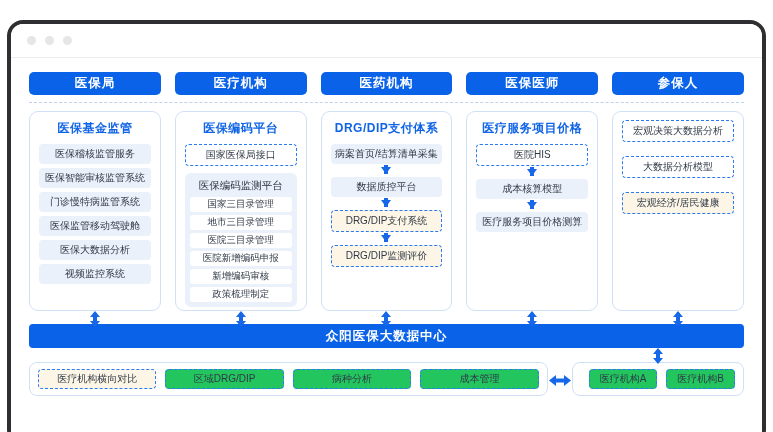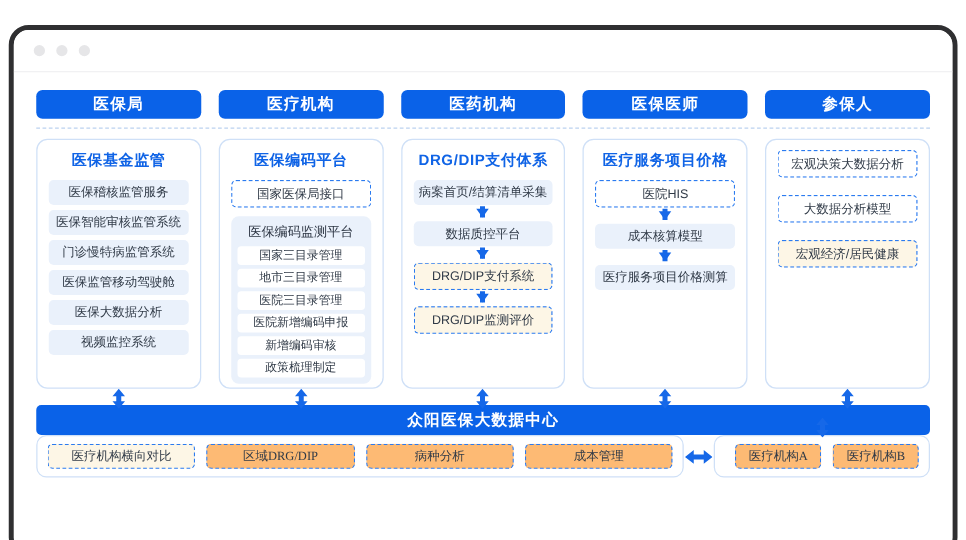--- a/index.html
+++ b/index.html
@@ -150,42 +150,41 @@
     border-radius: 4px;
     color: #ffffff;
     font-size: 12.5px;
     font-weight: bold;
     letter-spacing: 1px;
     display: flex; align-items: center; justify-content: center;
   }
 
   
   #bottom-row {
-    margin-top: 0;
+    margin-top: 14px;
     display: flex;
     align-items: center;
     gap: 1px;
     position: relative;
-    font-family: Liberation Serif, serif;
   }
   .bottom-group {
     border: 1px solid #cfe0f7;
     border-radius: 8px;
     padding: 6px 8px;
     display: flex;
     gap: 9px;
     align-items: center;
     background: #ffffff;
   }
   #bottom-group-left { flex: 1; }
   #bottom-group-right { position: relative; padding-left: 16px; }
   .bottom-node {
     border: 1px dashed #2b7bf0;
     border-radius: 4px;
-    background: #fdba74;
+    background: #22c55e;
     font-size: 10px;
     color: #303a47;
     height: 20px;
     padding: 0 10px;
     display: flex; align-items: center; justify-content: center;
     white-space: nowrap;
   }
   #bottom-group-left .bottom-node { flex: 1; }
   .bottom-node.cream { background: #fdf6e6; }
   .h-dbl-arrow { width: 22px; height: 13px; flex: none; }

